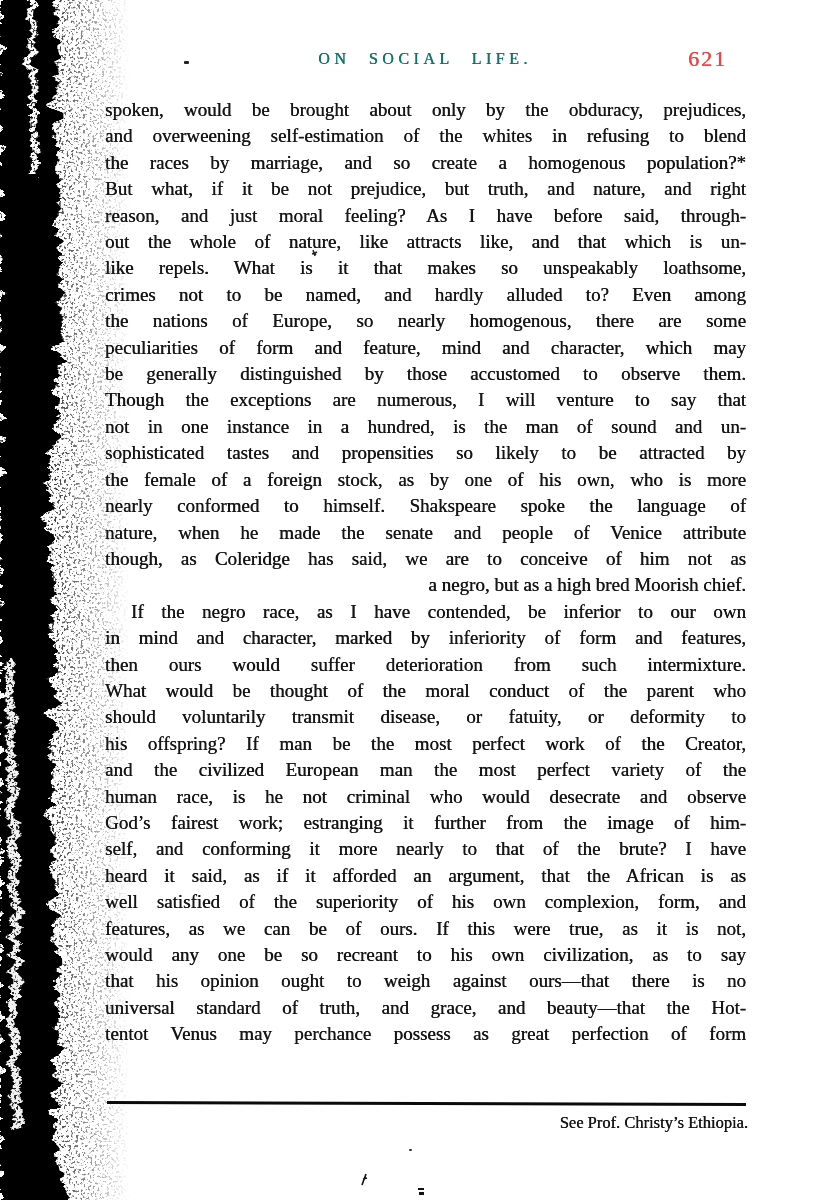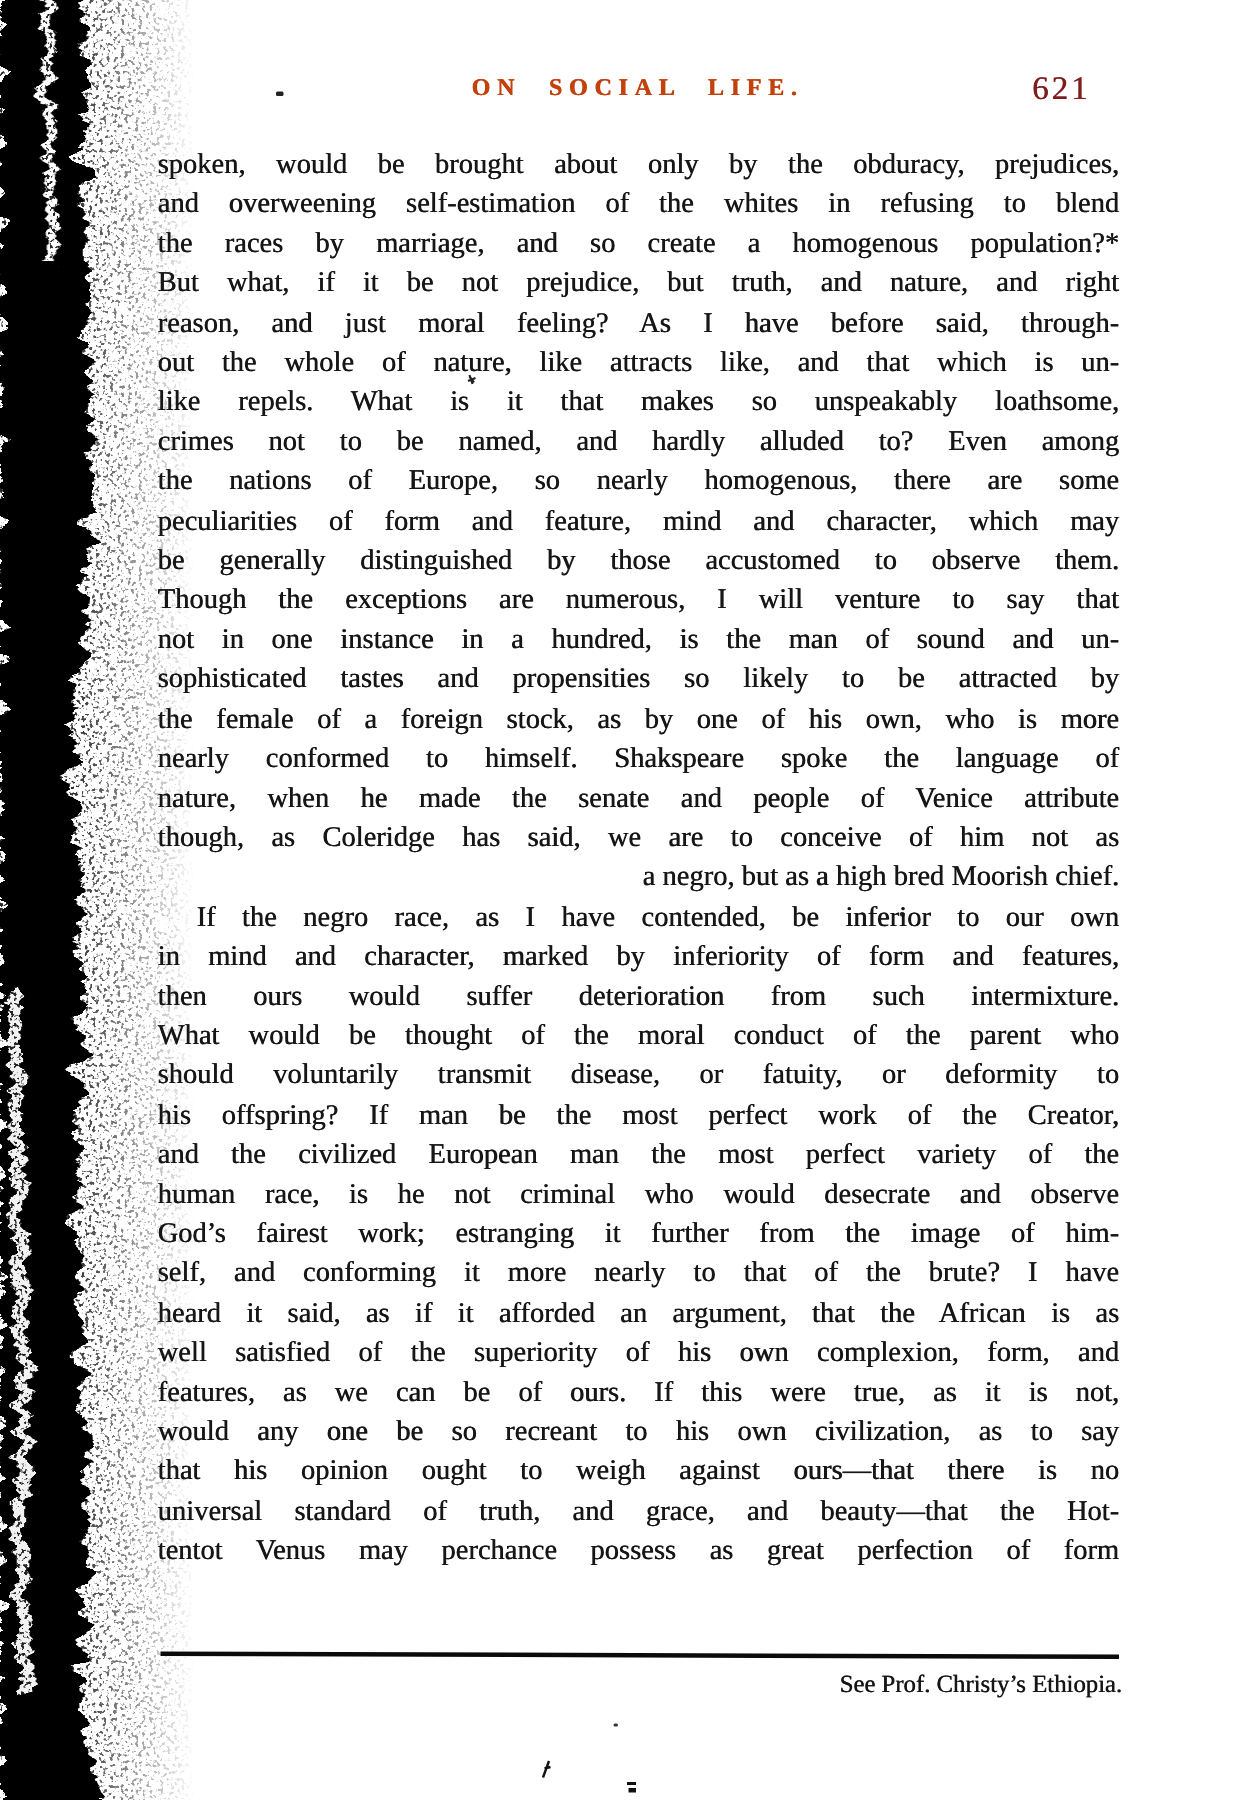--- a/index.html
+++ b/index.html
@@ -14,30 +14,29 @@
   }
 
   
   .running-head {
     position: absolute;
     top: 50px; left: 105px; width: 640px;
     text-align: center;
     font-size: 16px;
     letter-spacing: 4.5px;
     word-spacing: 10px;
-    color: #c2410c;
+    color: #0f766e;
     text-shadow: 0.4px 0 0 currentColor;
-    font-weight: bold;
   }
   .folio {
     position: absolute;
     top: 46px; left: 688px;
     font-size: 22px;
     letter-spacing: 2px;
-    color: #7f1d1d;
+    color: #ef4444;
     text-shadow: 0.4px 0 0 currentColor;
   }
 
   
   .body-text {
     position: absolute;
     top: 97px; left: 105px; width: 641px;
     font-size: 19px;
     line-height: 26.4px;
     text-shadow: 0.35px 0 0 currentColor;

